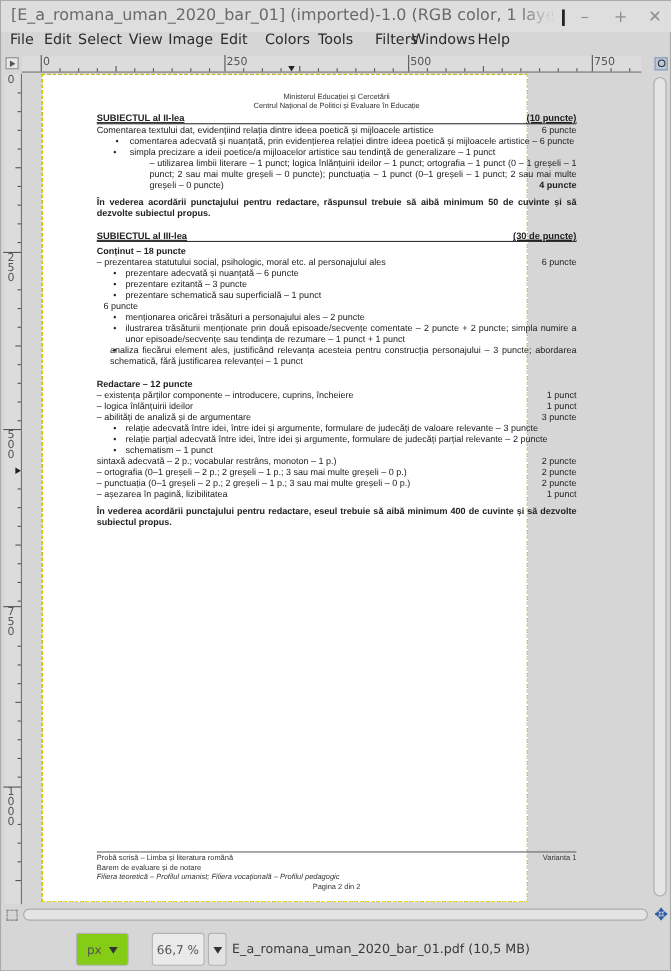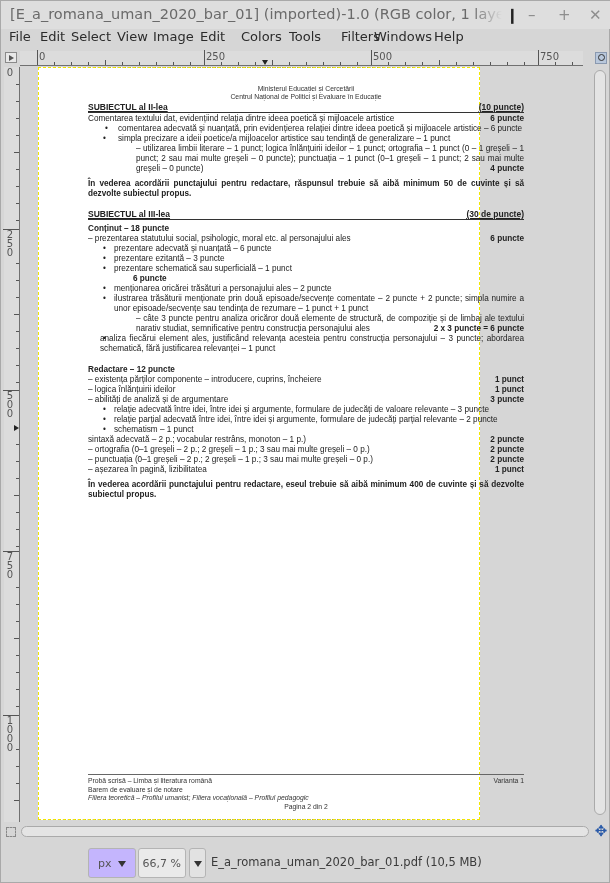--- a/index.html
+++ b/index.html
@@ -23,34 +23,34 @@
   .zoom-icon::after { content: ""; position: absolute; left: 2px; top: 1px; width: 5px; height: 5px; border: 1px solid #333; border-radius: 50%; }
   .canvas-area { position: absolute; left: 20px; top: 66px; width: 571px; height: 755px; background: #d6d6d6; overflow: hidden; }
   .page { position: absolute; left: 17px; top: 0; width: 442px; height: 753px; background: #fff; border: 1px dashed #000; outline: 1px dashed #f2e600; outline-offset: -1px; }
   .vscroll { position: absolute; left: 592px; top: 66px; width: 15px; height: 755px; background: #d6d6d6; }
   .vscroll .thumb { position: absolute; left: 1px; top: 3px; width: 12px; height: 745px; border: 1px solid #aaa; border-radius: 6px; background: #e4e4e4; }
   .hscroll { position: absolute; left: 19px; top: 825px; width: 572px; height: 12px; }
   .hscroll .thumb { position: absolute; left: 1px; top: 0; width: 568px; height: 11px; border: 1px solid #aaa; border-radius: 6px; background: #e4e4e4; }
   .quickmask { position: absolute; left: 5px; top: 826px; width: 10px; height: 10px; border: 1px dashed #888; }
   .nav-icon { position: absolute; left: 592px; top: 822px; width: 16px; height: 16px; color: #2a5aa8; font-size: 15px; line-height: 16px; text-align: center; font-weight: bold; }
   .statusbar { position: absolute; left: 0; top: 840px; width: 610px; height: 43px; }
-  .unit-select { position: absolute; left: 87px; top: 7px; width: 48px; height: 30px; border: 1px solid #b4b4b4; border-radius: 3px; background: #c4b5fd; font-size: 11px; color: #555; padding: 8px 0 0 9px; }
+  .unit-select { position: absolute; left: 68px; top: 7px; width: 48px; height: 30px; border: 1px solid #b4b4b4; border-radius: 3px; background: #84cc16; font-size: 11px; color: #555; padding: 8px 0 0 9px; }
   .unit-select .arrow { position: absolute; right: 9px; top: 12px; border-top: 6px solid #333; border-left: 4px solid transparent; border-right: 4px solid transparent; }
   .zoom-field { position: absolute; left: 137px; top: 7px; width: 48px; height: 30px; border: 1px solid #b4b4b4; border-radius: 3px; background: #eaeaea; font-size: 11px; color: #555; padding: 8px 4px 0 0; text-align: right; }
   .zoom-drop { position: absolute; left: 188px; top: 7px; width: 17px; height: 30px; border: 1px solid #b4b4b4; border-radius: 3px; background: #e2e2e2; }
   .zoom-drop .arrow { position: absolute; left: 4px; top: 12px; border-top: 6px solid #333; border-left: 4px solid transparent; border-right: 4px solid transparent; }
   .status-file { position: absolute; left: 210px; top: 14px; font-size: 11.5px; color: #3a3a3a; white-space: nowrap; }
 
   
   .doc { position: absolute; left: 49px; top: 17px; width: 436px; font-family: "Liberation Sans", sans-serif; font-size: 8.2px; line-height: 10px; color: #222; }
   .hdr { text-align: center; font-size: 6.8px; line-height: 8px; color: #333; }
   .subj { display: flex; justify-content: space-between; font-weight: bold; border-bottom: 1px solid #333; text-decoration: underline; font-size: 8.5px; margin-top: 1px; }
   .subj span:last-child { text-decoration: underline; }
   .row { display: flex; justify-content: space-between; }
-  .row .pts { font-weight: bold; white-space: nowrap; padding-left: 6px; margin-left: 39px; }
+  .row .pts { font-weight: normal; white-space: nowrap; padding-left: 6px; }
   .bul { position: relative; padding-left: 30px; text-align: justify; }
   .bul::before { content: "•"; position: absolute; left: 17px; }
   .bul.b2 { padding-left: 26px; }
   .bul.b2::before { left: 15px; }
   .just { text-align: justify; margin-left: 48px; }
   .bold { font-weight: bold; }
   .note { font-weight: bold; text-align: justify; margin-top: 5px; }
   .sech { font-weight: bold; margin-top: 2px; }
   .gap { height: 9px; }
   .footer { position: absolute; left: 49px; top: 706px; width: 436px; border-top: 1px solid #666; font-family: "Liberation Sans", sans-serif; font-size: 6.8px; line-height: 8.5px; color: #333; padding-top: 2px; }
@@ -209,24 +209,20 @@
           <span class="pts">6 puncte</span>
         </div>
         <div class="bul b2">prezentare adecvată și nuanțată – 6 puncte</div>
         <div class="bul b2">prezentare ezitantă – 3 puncte</div>
         <div class="bul b2">prezentare schematică sau superficială – 1 punct</div>
         <div class="row">
           <span class="pts">6 puncte</span>
         </div>
         <div class="bul b2">menționarea oricărei trăsături a personajului ales – 2 puncte</div>
         <div class="bul b2">ilustrarea trăsăturii menționate prin două episoade/secvențe comentate – 2 puncte + 2 puncte; simpla numire a unor episoade/secvențe sau tendința de rezumare – 1 punct + 1 punct</div>
-        <div class="just">
-          <span>– câte 3 puncte pentru analiza oricăror două elemente de structură, de compoziție și de limbaj ale textului narativ studiat, semnificative pentru construcția personajului ales</span>
-          <span class="bold" style="float:right">2 x 3 puncte = 6 puncte</span>
-        </div>
         <div class="bul b2" style="padding-left:12px;text-indent:0">analiza fiecărui element ales, justificând relevanța acesteia pentru construcția personajului – 3 puncte; abordarea schematică, fără justificarea relevanței – 1 punct</div>
 
         <div class="gap"></div>
         <div class="sech">Redactare – 12 puncte</div>
         <div class="row">
             <span>– existența părților componente – introducere, cuprins, încheiere</span>
             <span class="pts">1 punct</span>
           </div>
         <div class="row">
             <span>– logica înlănțuirii ideilor</span>

